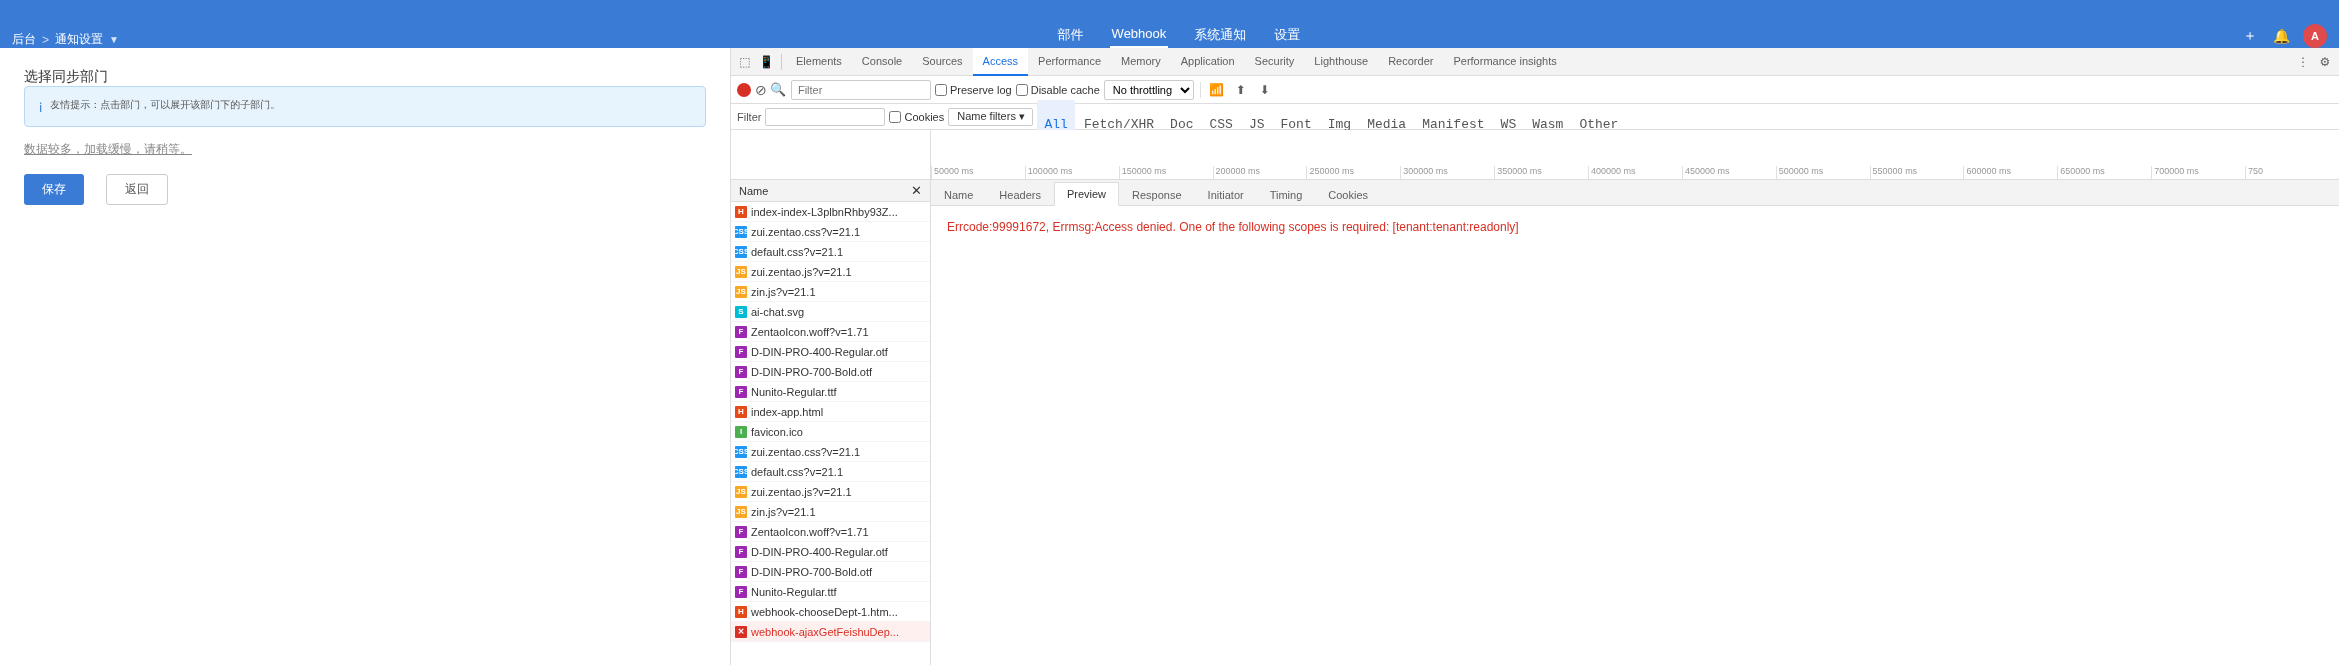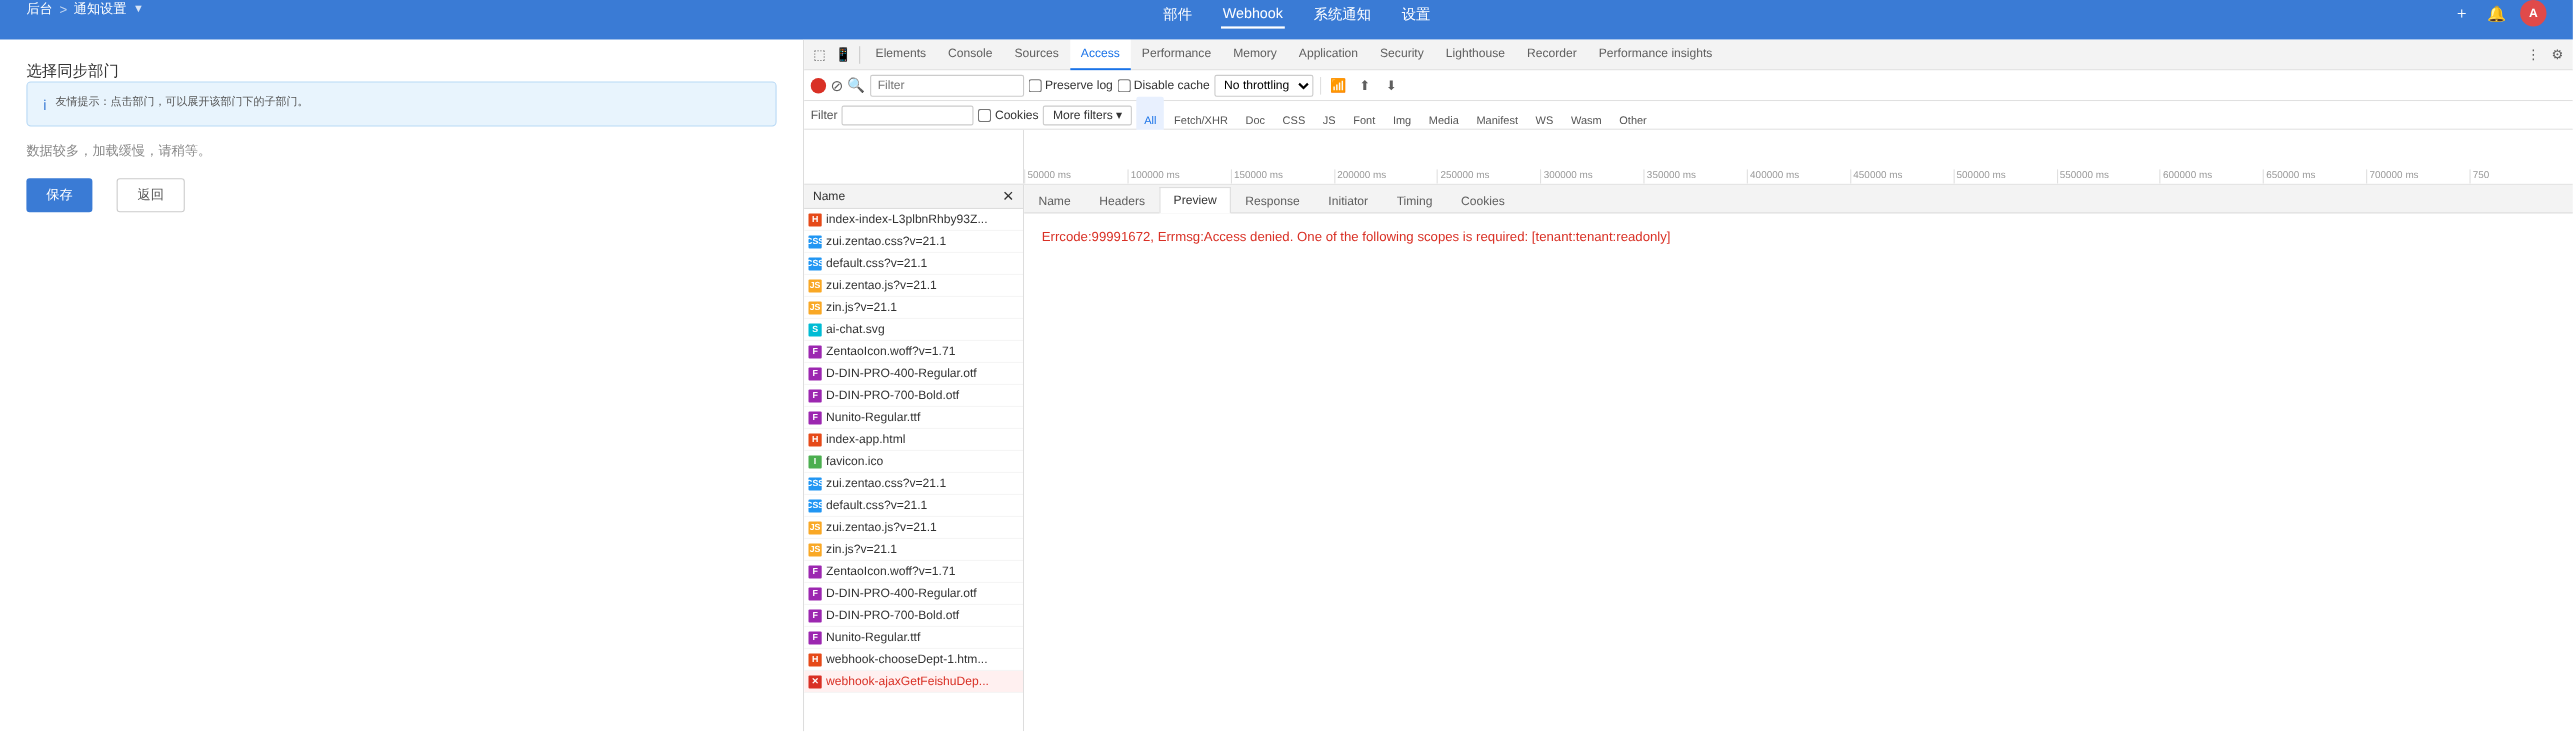--- a/index.html
+++ b/index.html
@@ -1,41 +1,41 @@
 <!DOCTYPE html>
 <html><head>
   <meta charset="utf-8">
   <style>
     * { margin: 0; padding: 0; box-sizing: border-box; }
     body { font-family: -apple-system, BlinkMacSystemFont, 'Segoe UI', sans-serif; font-size: 12px; background: #fff; display: flex; flex-direction: column; height: 665px; overflow: hidden; }
 
     
     .app-bar {
-      display: flex; align-items: flex-start;
+      display: flex; align-items: flex-end;
       background: #3a7bd5; color: #fff;
-      height: 36px; padding: 0 24px; gap: 16px; flex-shrink: 0;
+      height: 48px; padding: 0 12px; gap: 16px; flex-shrink: 0;
     }
     .app-bar-left { display: flex; align-items: center; gap: 6px; font-size: 12px; }
     .app-bar-center { flex: 1; display: flex; justify-content: center; gap: 24px; }
     .app-bar-nav { color: #fff; font-size: 13px; cursor: pointer; padding: 4px 2px; }
     .app-bar-nav.active { font-weight: normal; border-bottom: 2px solid #fff; }
     .app-bar-right { display: flex; align-items: center; gap: 10px; }
     .icon-btn { width: 22px; height: 22px; display: flex; align-items: center; justify-content: center; cursor: pointer; color: #fff; font-size: 14px; }
     .avatar { width: 24px; height: 24px; background: #e04a4a; border-radius: 50%; display: flex; align-items: center; justify-content: center; color: #fff; font-size: 11px; font-weight: bold; }
 
     
     .main-layout { display: flex; flex: 1; overflow: hidden; }
 
     
     .left-panel { width: 730px; background: #fff; flex-shrink: 0; padding: 20px 24px; overflow-y: auto; }
     .left-panel h2 { font-size: 14px; font-weight: 500; margin-bottom: 0; color: #333; }
     .info-box { background: #e8f4fd; border: 1px solid #b8d9f5; border-radius: 4px; padding: 10px 14px; margin-bottom: 14px; display: flex; align-items: flex-start; gap: 8px; }
     .info-icon { color: #3a7bd5; font-size: 13px; margin-top: 1px; flex-shrink: 0; }
     .info-text { color: #555; font-size: 10px; line-height: 1.5; }
-    .loading-text { color: #888; font-size: 12px; margin-bottom: 16px; }
+    .loading-text { color: #888; font-size: 12px; margin-bottom: 16px; text-decoration: underline; }
     .btn-row { display: flex; gap: 22px; }
     .btn-save { background: #3a7bd5; color: #fff; border: none; border-radius: 3px; padding: 6px 18px; font-size: 12px; cursor: pointer; }
     .btn-back { background: #fff; color: #555; border: 1px solid #ccc; border-radius: 3px; padding: 6px 18px; font-size: 12px; cursor: pointer; }
 
     
     .devtools { flex: 1; background: #fff; border-left: 1px solid #ddd; display: flex; flex-direction: column; overflow: hidden; }
 
     
     .devtools-topbar { display: flex; align-items: center; height: 28px; border-bottom: 1px solid #ddd; padding: 0 4px; background: #f3f3f3; gap: 2px; flex-shrink: 0; }
     .dt-icon { width: 20px; height: 20px; display: flex; align-items: center; justify-content: center; color: #5f5f5f; font-size: 12px; cursor: pointer; border-radius: 2px; }
@@ -53,21 +53,21 @@
     .dt-checkbox-label { display: flex; align-items: center; gap: 3px; font-size: 11px; color: #333; white-space: nowrap; cursor: pointer; }
     .dt-checkbox-label input { width: 12px; height: 12px; }
     .throttle-select { border: 1px solid #ccc; border-radius: 2px; height: 20px; font-size: 11px; padding: 0 4px; background: #fff; }
     .dt-toolbar-sep { width: 1px; height: 16px; background: #e0e0e0; margin: 0 2px; }
 
     
     .filter-bar { display: flex; align-items: center; height: 26px; border-bottom: 1px solid #ddd; padding: 0 6px; gap: 4px; flex-shrink: 0; background: #fff; }
     .filter-label { font-size: 11px; color: #555; }
     .filter-search { border: 1px solid #ccc; border-radius: 2px; height: 18px; padding: 0 6px; font-size: 11px; width: 120px; }
     .filter-btn { height: 18px; padding: 0 8px; font-size: 11px; border: 1px solid #ccc; border-radius: 2px; cursor: pointer; background: #fff; color: #333; }
-    .filter-type-btn { height: 18px; padding: 17px 7px; font-size: 10px; border: none; background: none; cursor: pointer; color: #555; border-radius: 2px; }
+    .filter-type-btn { height: 18px; padding: 17px 7px; font-size: 13px; border: none; background: none; cursor: pointer; color: #555; border-radius: 2px; font-family: Liberation Mono, monospace; }
     .filter-type-btn.active { background: #e8f0fe; color: #1a73e8; font-weight: 500; }
     .invert-btn { display: flex; align-items: center; gap: 3px; font-size: 11px; color: #333; cursor: pointer; }
     .invert-cb { width: 12px; height: 12px; }
 
     
     .timeline-area { height: 50px; border-bottom: 1px solid #ddd; overflow: hidden; flex-shrink: 0; display: flex; background: #fff; }
     .timeline-sidebar { width: 200px; flex-shrink: 0; border-right: 1px solid #ddd; }
     .timeline-content { flex: 1; overflow: hidden; position: relative; background: #fff; }
     .timeline-ruler { display: flex; height: 16px; border-bottom: 1px solid #eee; margin-top: 36px; }
     .ruler-tick { flex: 1; border-left: 1px solid #e0e0e0; font-size: 9px; color: #999; padding-left: 2px; white-space: nowrap; overflow: hidden; }
@@ -181,21 +181,21 @@
       <span class="dt-icon">⬇</span>
     </div>
 
     <div class="filter-bar">
       <span class="filter-label">Filter</span>
       <input class="filter-search" style="">
       <label class="invert-btn">
         <input type="checkbox" class="invert-cb" style="">
         <span>Cookies</span>
       </label>
-      <button class="filter-btn">More filters ▾</button>
+      <button class="filter-btn">Name filters ▾</button>
       <div id="type-filters" style="display: flex; gap: 2px;">
           <button class="filter-type-btn active">All</button>
           <button class="filter-type-btn">Fetch/XHR</button>
           <button class="filter-type-btn">Doc</button>
           <button class="filter-type-btn">CSS</button>
           <button class="filter-type-btn">JS</button>
           <button class="filter-type-btn">Font</button>
           <button class="filter-type-btn">Img</button>
           <button class="filter-type-btn">Media</button>
           <button class="filter-type-btn">Manifest</button>

